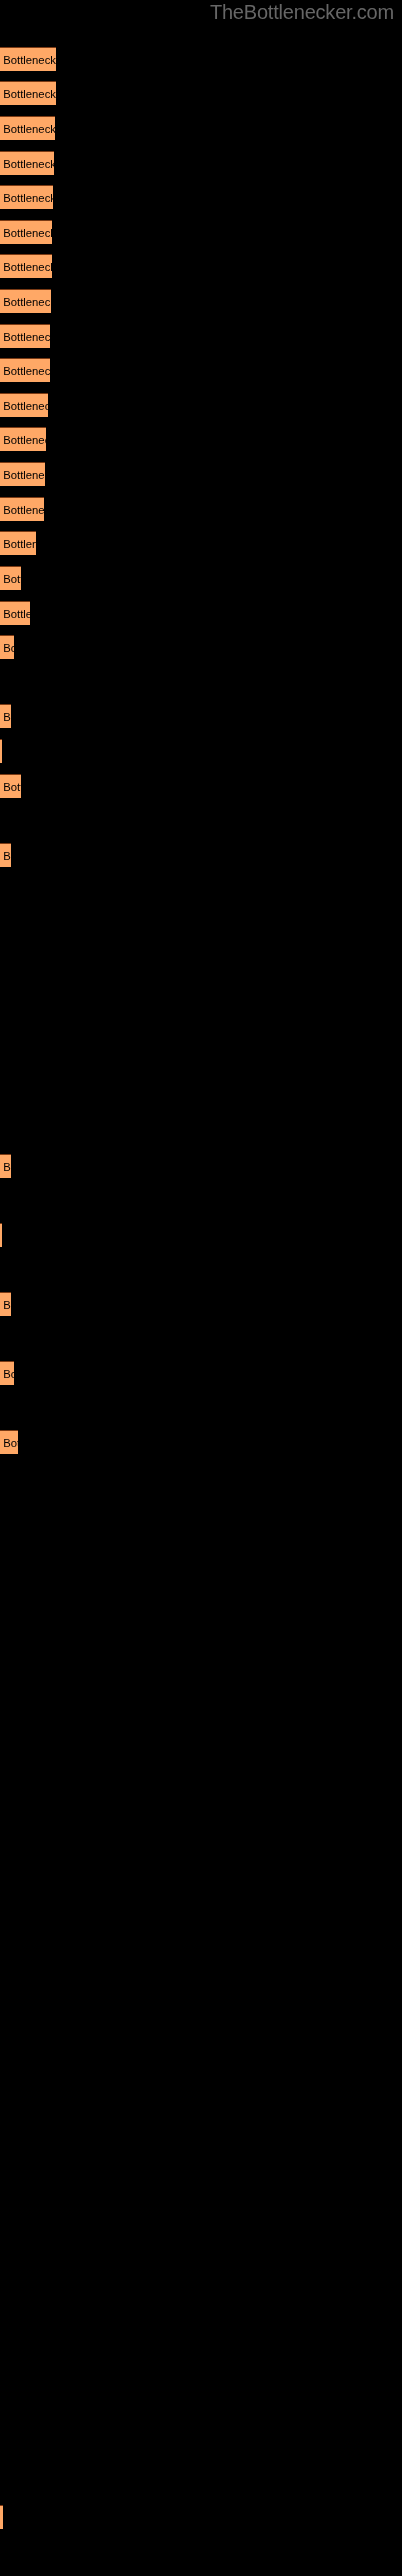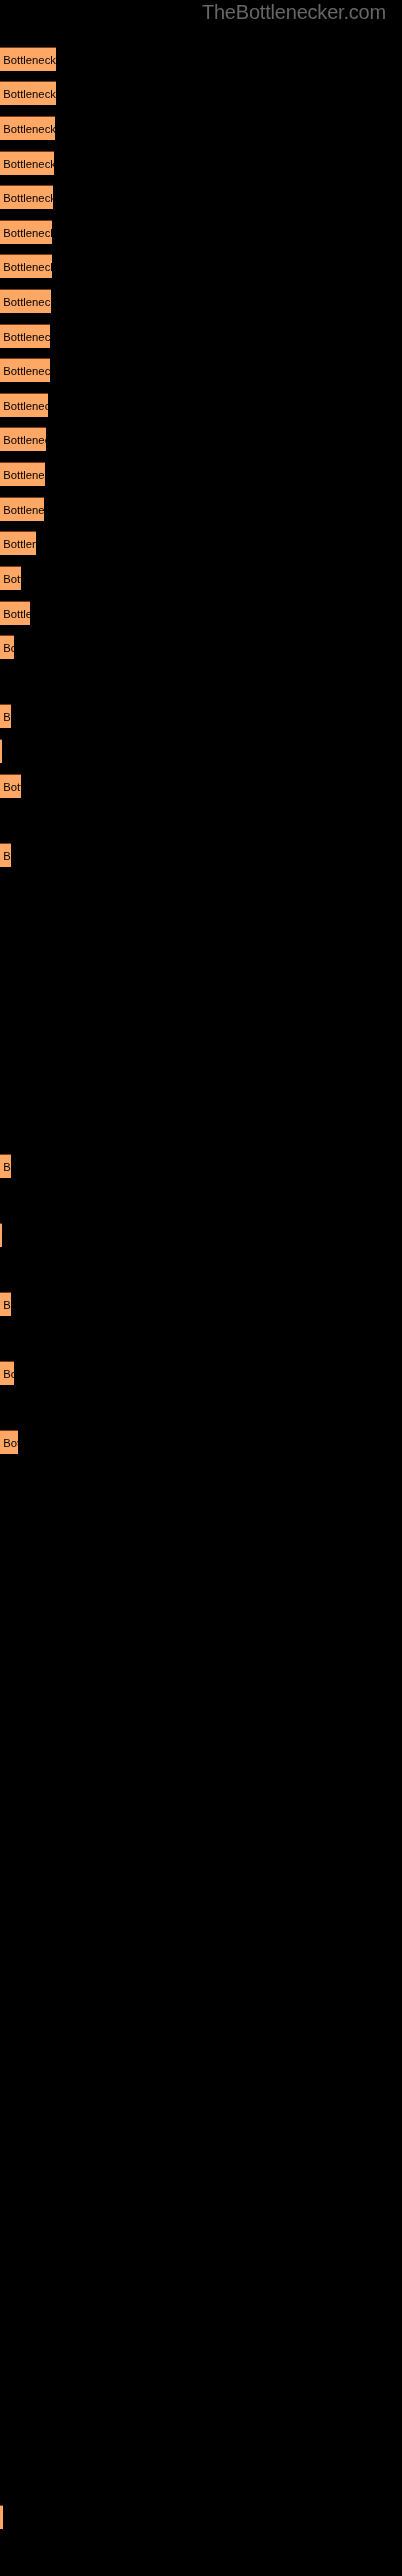--- a/index.html
+++ b/index.html
@@ -22,21 +22,21 @@
     width: 403px;
     height: 2576px;
     background: #000000;
   }
   #watermark-title {
     position: absolute;
     left: 0;
     top: 0;
     width: 403px;
     text-align: right;
-    padding-right: 17px;
+    padding-right: 9px;
     box-sizing: border-box;
     color: #666666;
     font-size: 20px;
     line-height: 24px;
     font-family: "Liberation Sans", sans-serif;
     letter-spacing: -0.2px;
     white-space: nowrap;
   }
   #bars-layer {
     position: absolute;

